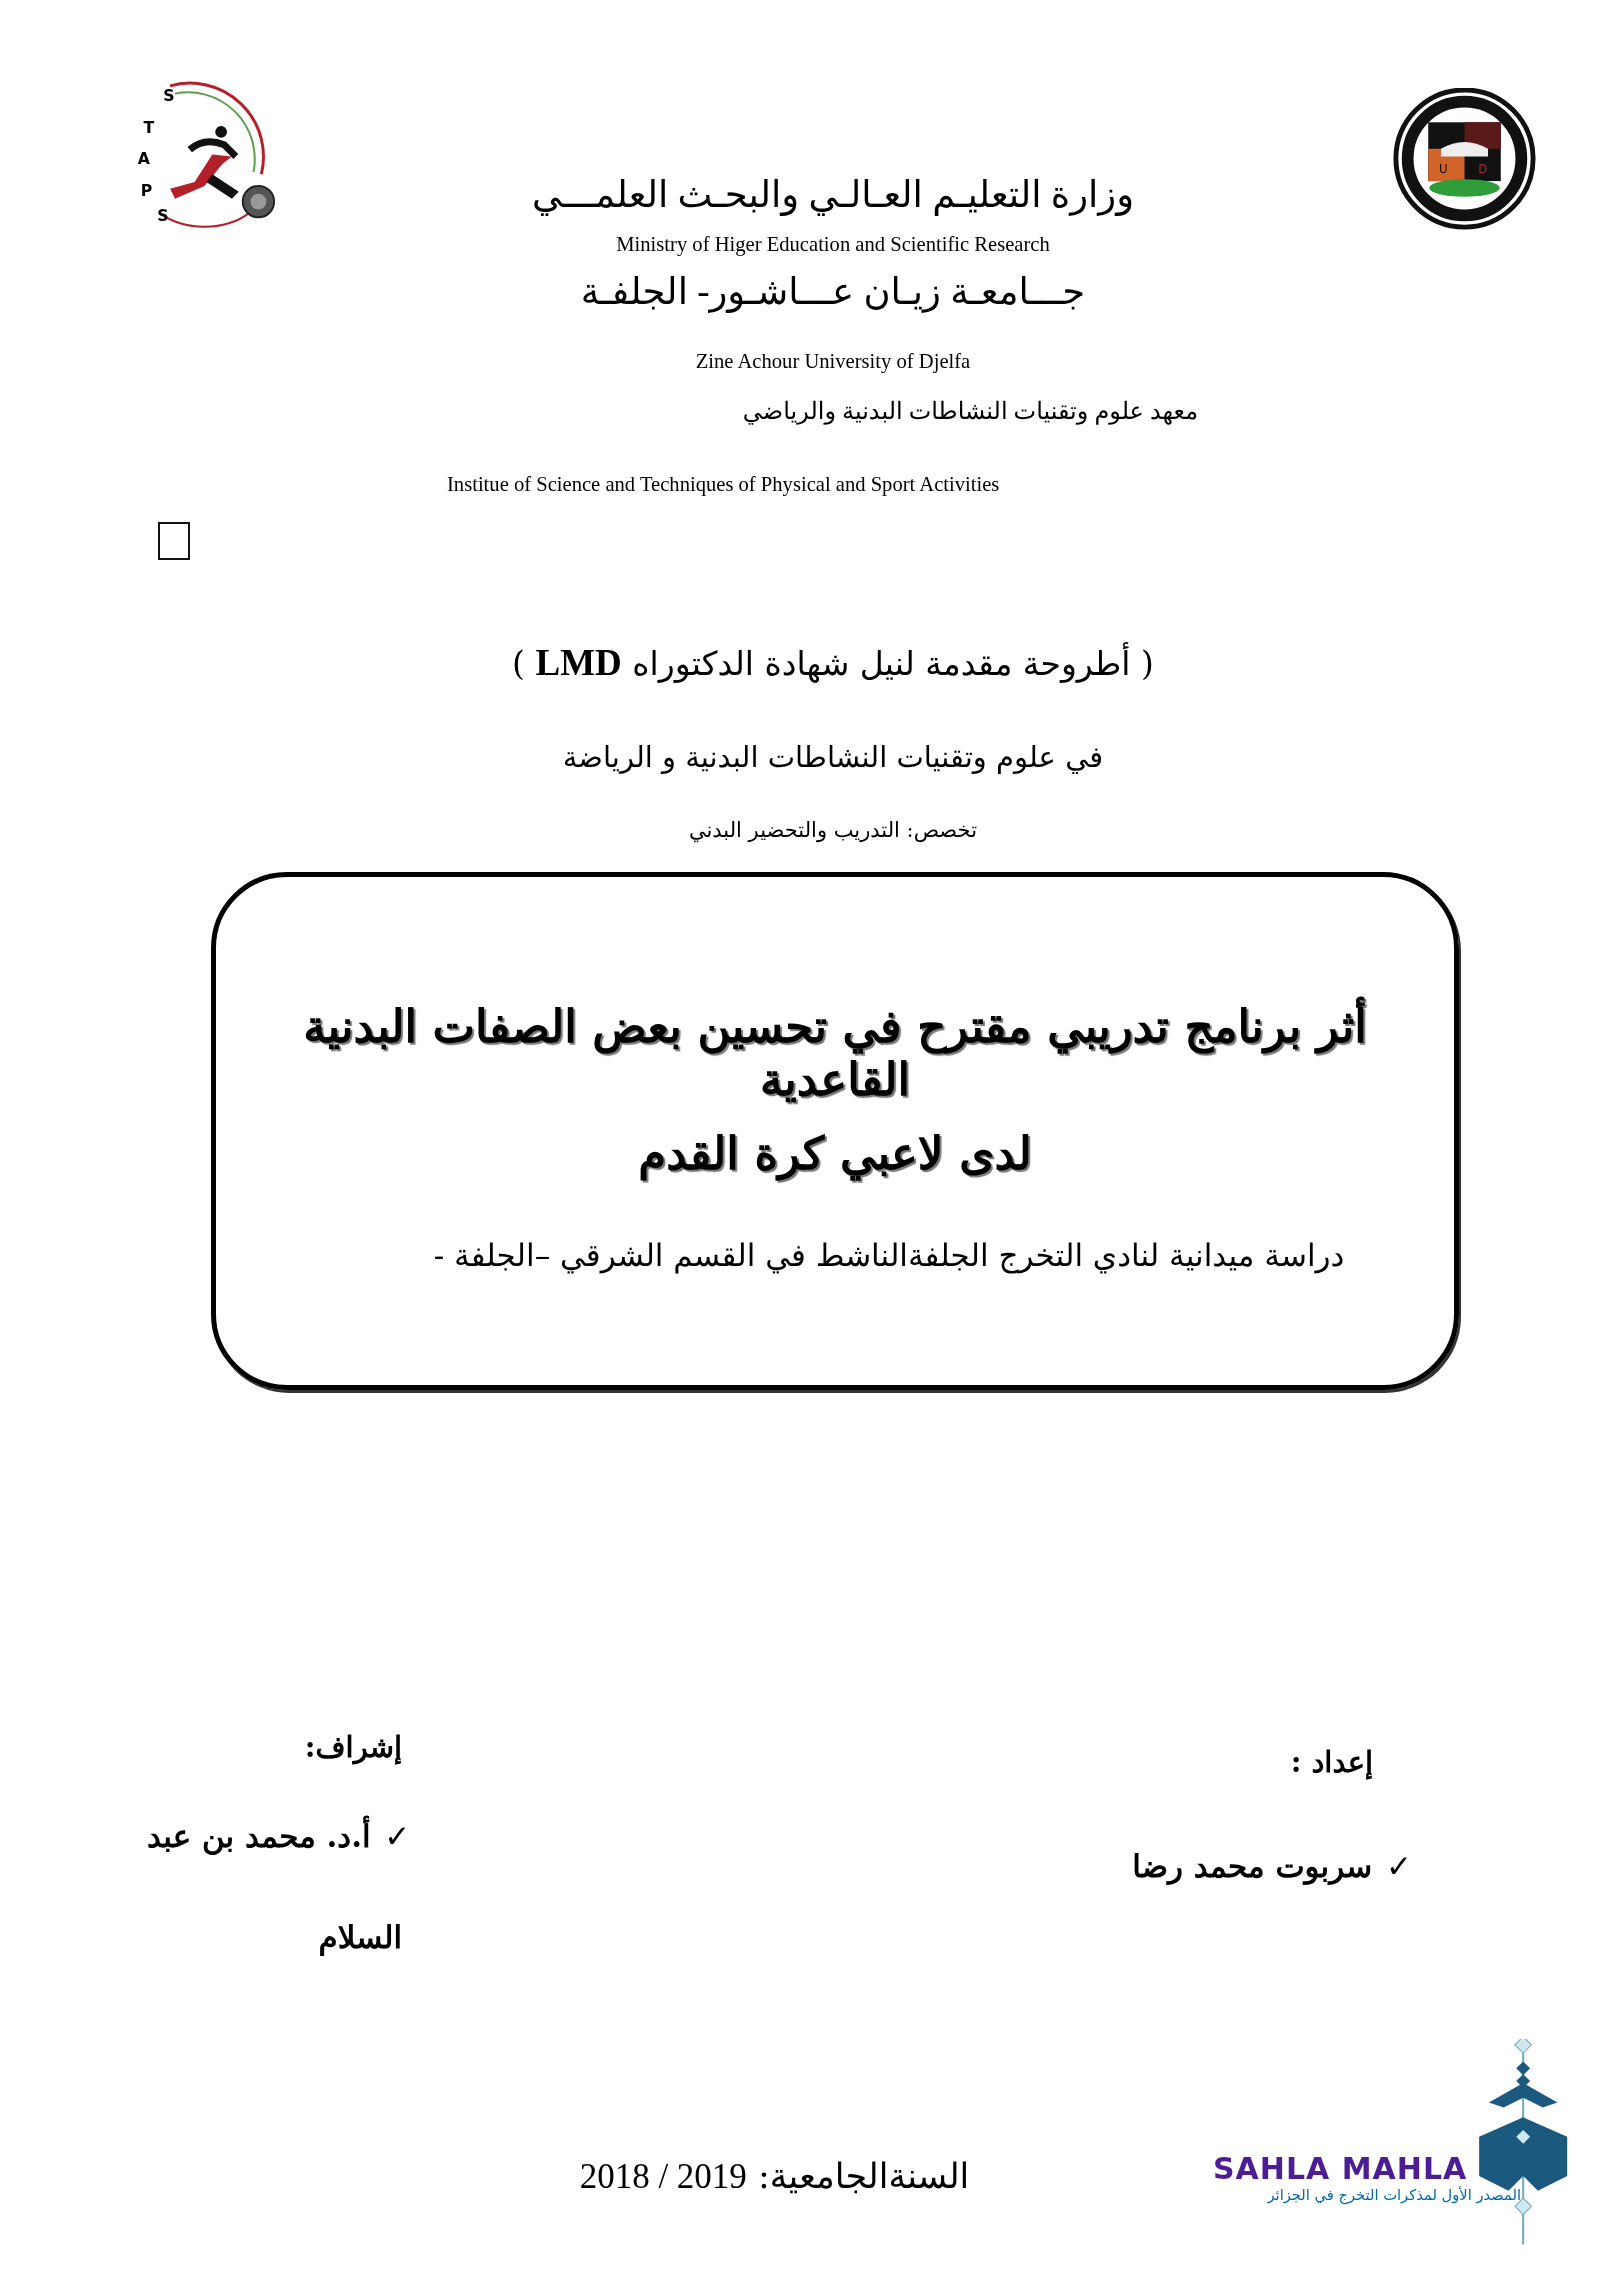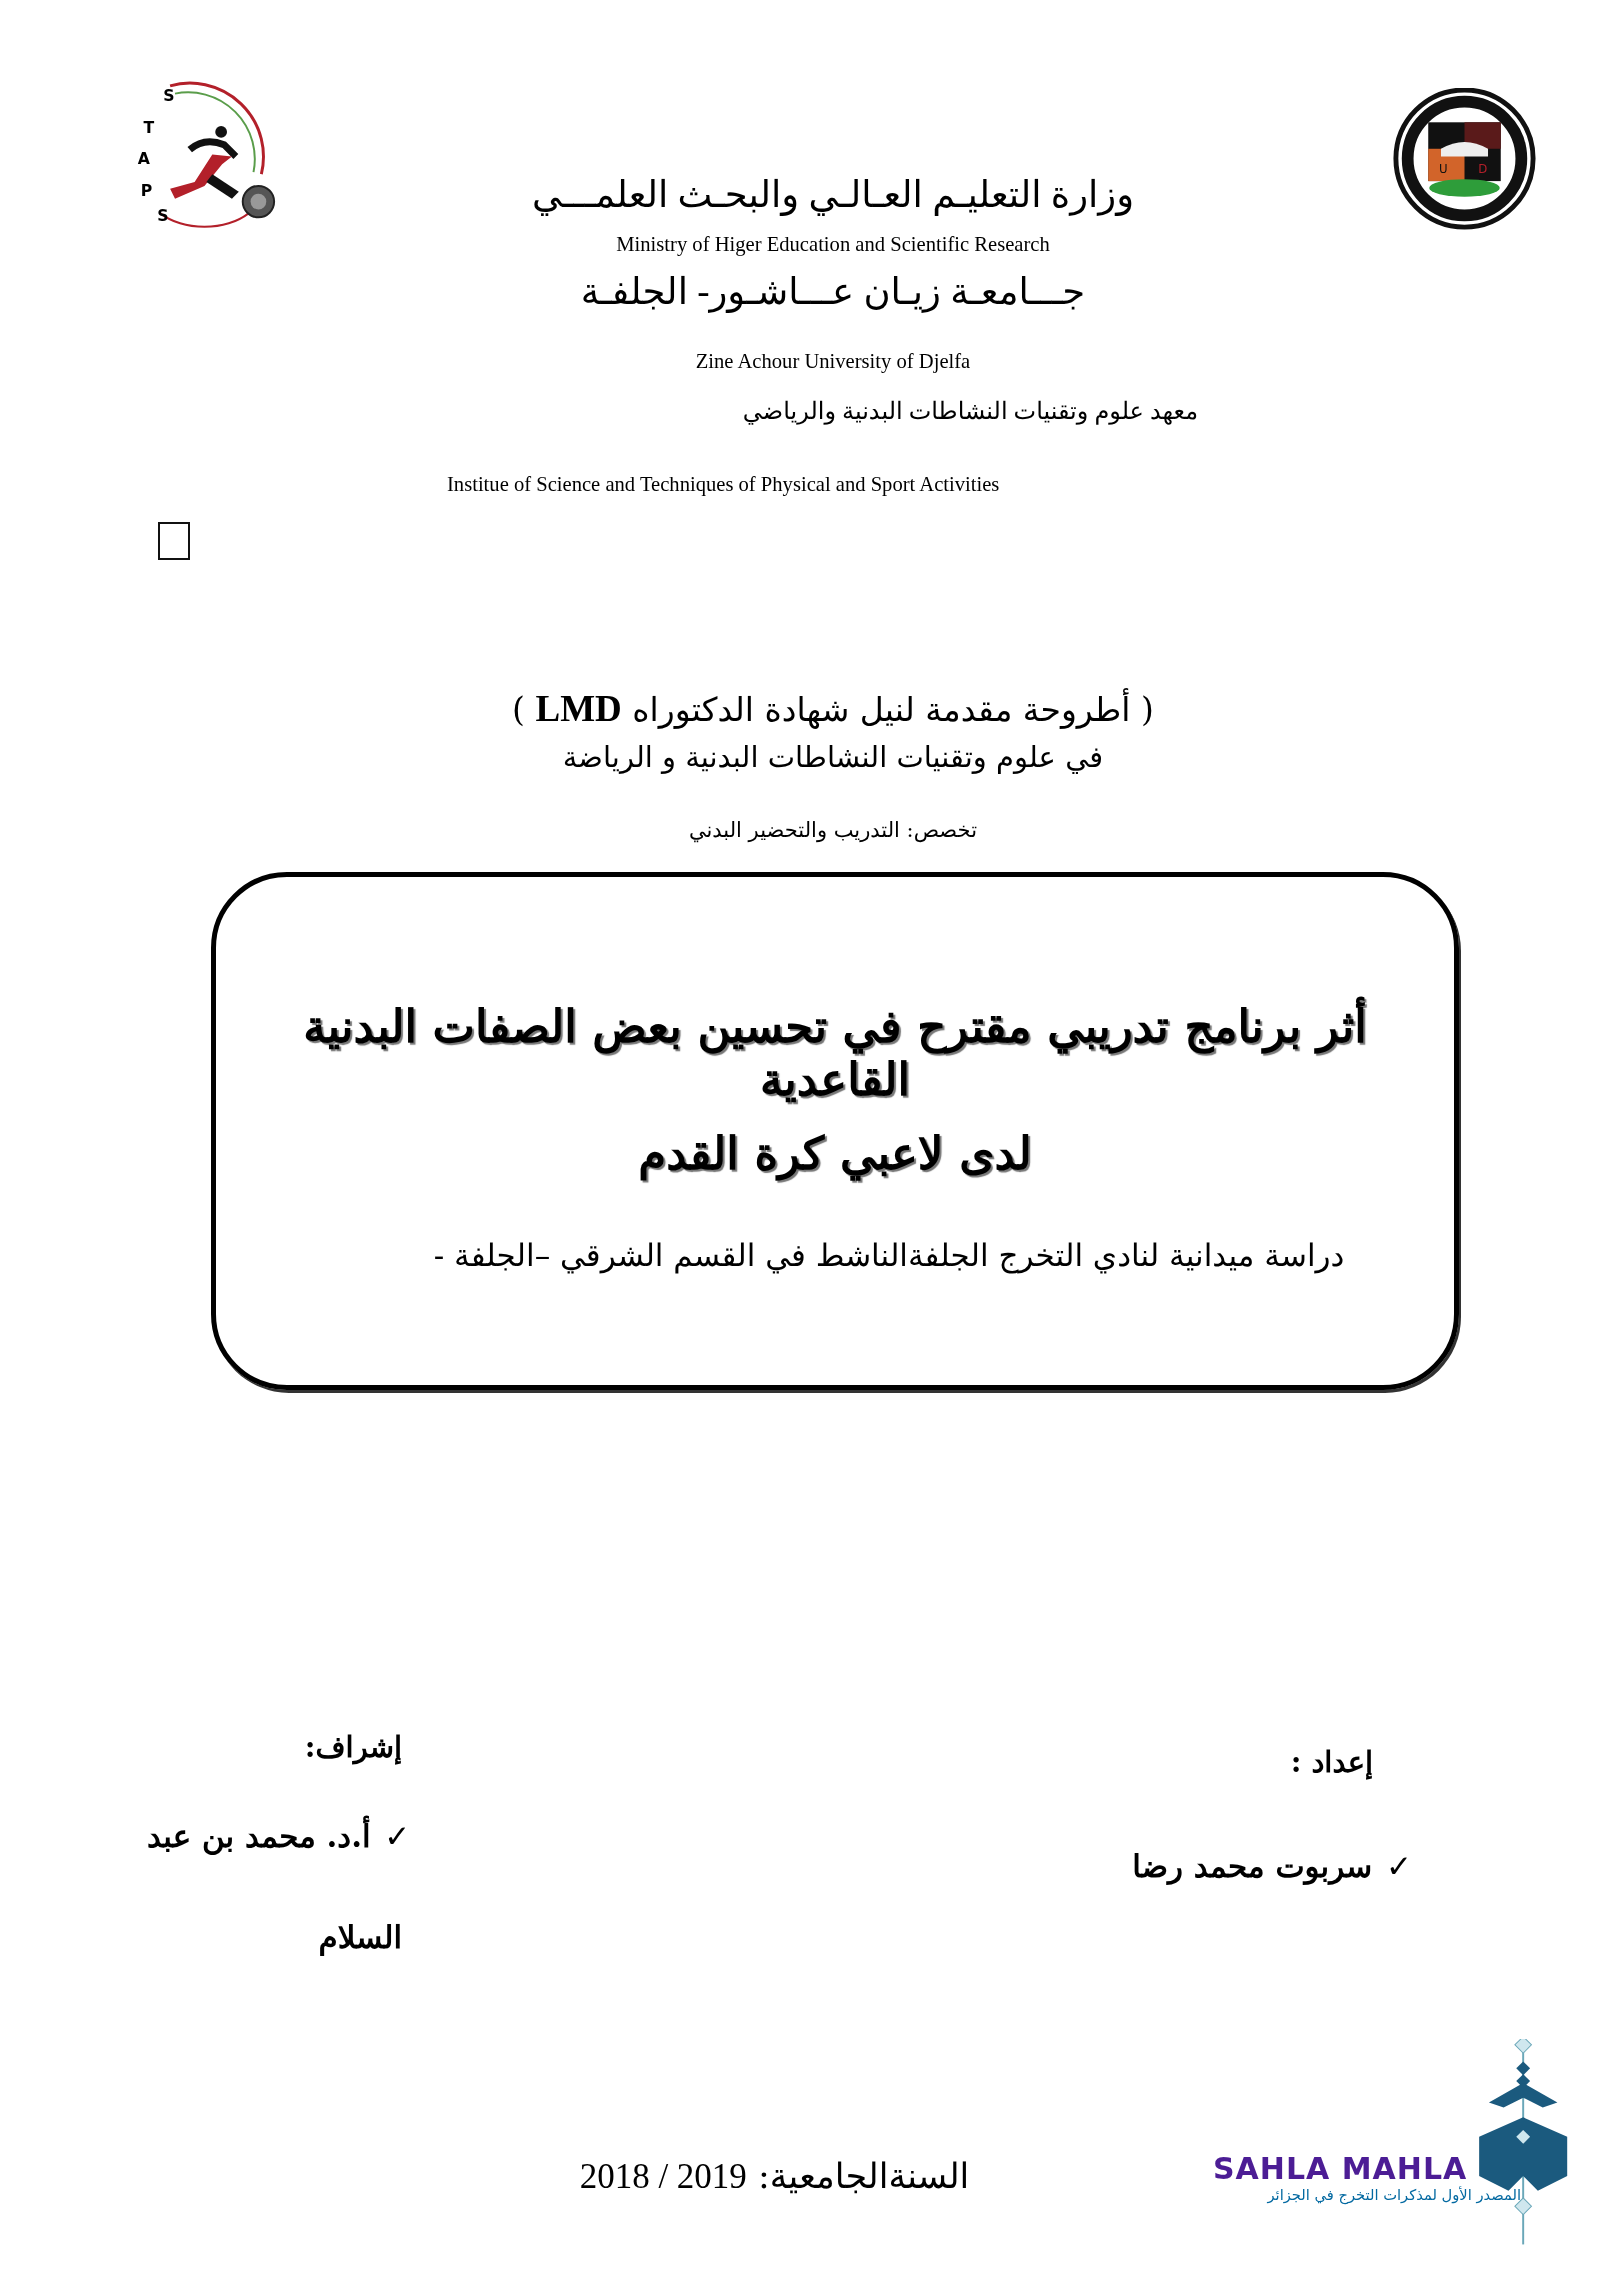--- a/index.html
+++ b/index.html
@@ -17,21 +17,21 @@
 
     .ministry-ar { left: 441px; top: 157px; width: 784px; font-size: 37px; margin-top: 16px; }
     .ministry-en { left: 441px; top: 233px; width: 784px; font-size: 20.6px; }
     .univ-ar { left: 441px; top: 270px; width: 784px; font-size: 37px; }
     .univ-en { left: 441px; top: 350px; width: 784px; font-size: 20.6px; }
     .inst-ar { left: 404px; top: 397px; width: 843px; font-size: 24px; text-align: right; padding-right: 49px; box-sizing: border-box; }
     .inst-en { left: 392px; top: 473px; width: 882px; font-size: 20.6px; text-align: left; padding-left: 55px; box-sizing: border-box; }
 
     .checkbox { left: 158px; top: 522px; width: 32px; height: 38px; border: 2.9px solid #111; box-sizing: border-box; background: #fff; }
 
-    .thesis-line1 { left: 490px; top: 687px; width: 686px; font-size: 33px; }
+    .thesis-line1 { left: 490px; top: 641px; width: 686px; font-size: 33px; }
     .thesis-line1 b { font-family: "Liberation Serif", serif; font-size: 37px; font-weight: bold; }
     .thesis-line2 { left: 490px; top: 740px; width: 686px; font-size: 29px; }
     .thesis-line3 { left: 490px; top: 818px; width: 686px; font-size: 21px; }
 
     .title-box {
       left: 211px; top: 872px; width: 1248px; height: 518px;
       border: 5.9px solid #000; border-radius: 76px; box-sizing: border-box;
       box-shadow: 2px 2.9px 0 #333;
     }
     .title-main { left: 225px; top: 1000px; width: 1220px; font-size: 45px; font-weight: bold; text-shadow: 2px 2px 1px #777; }

